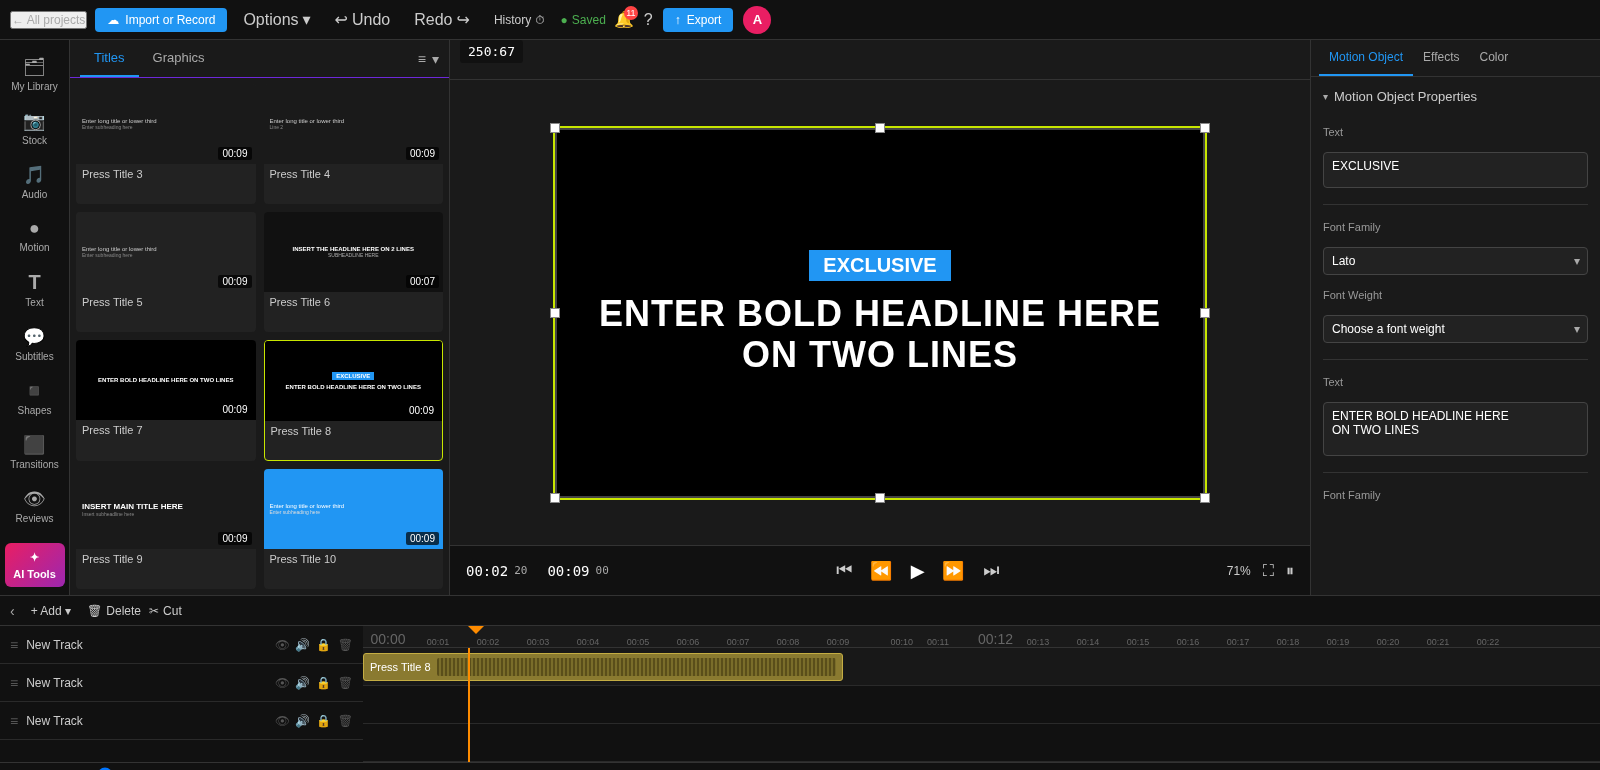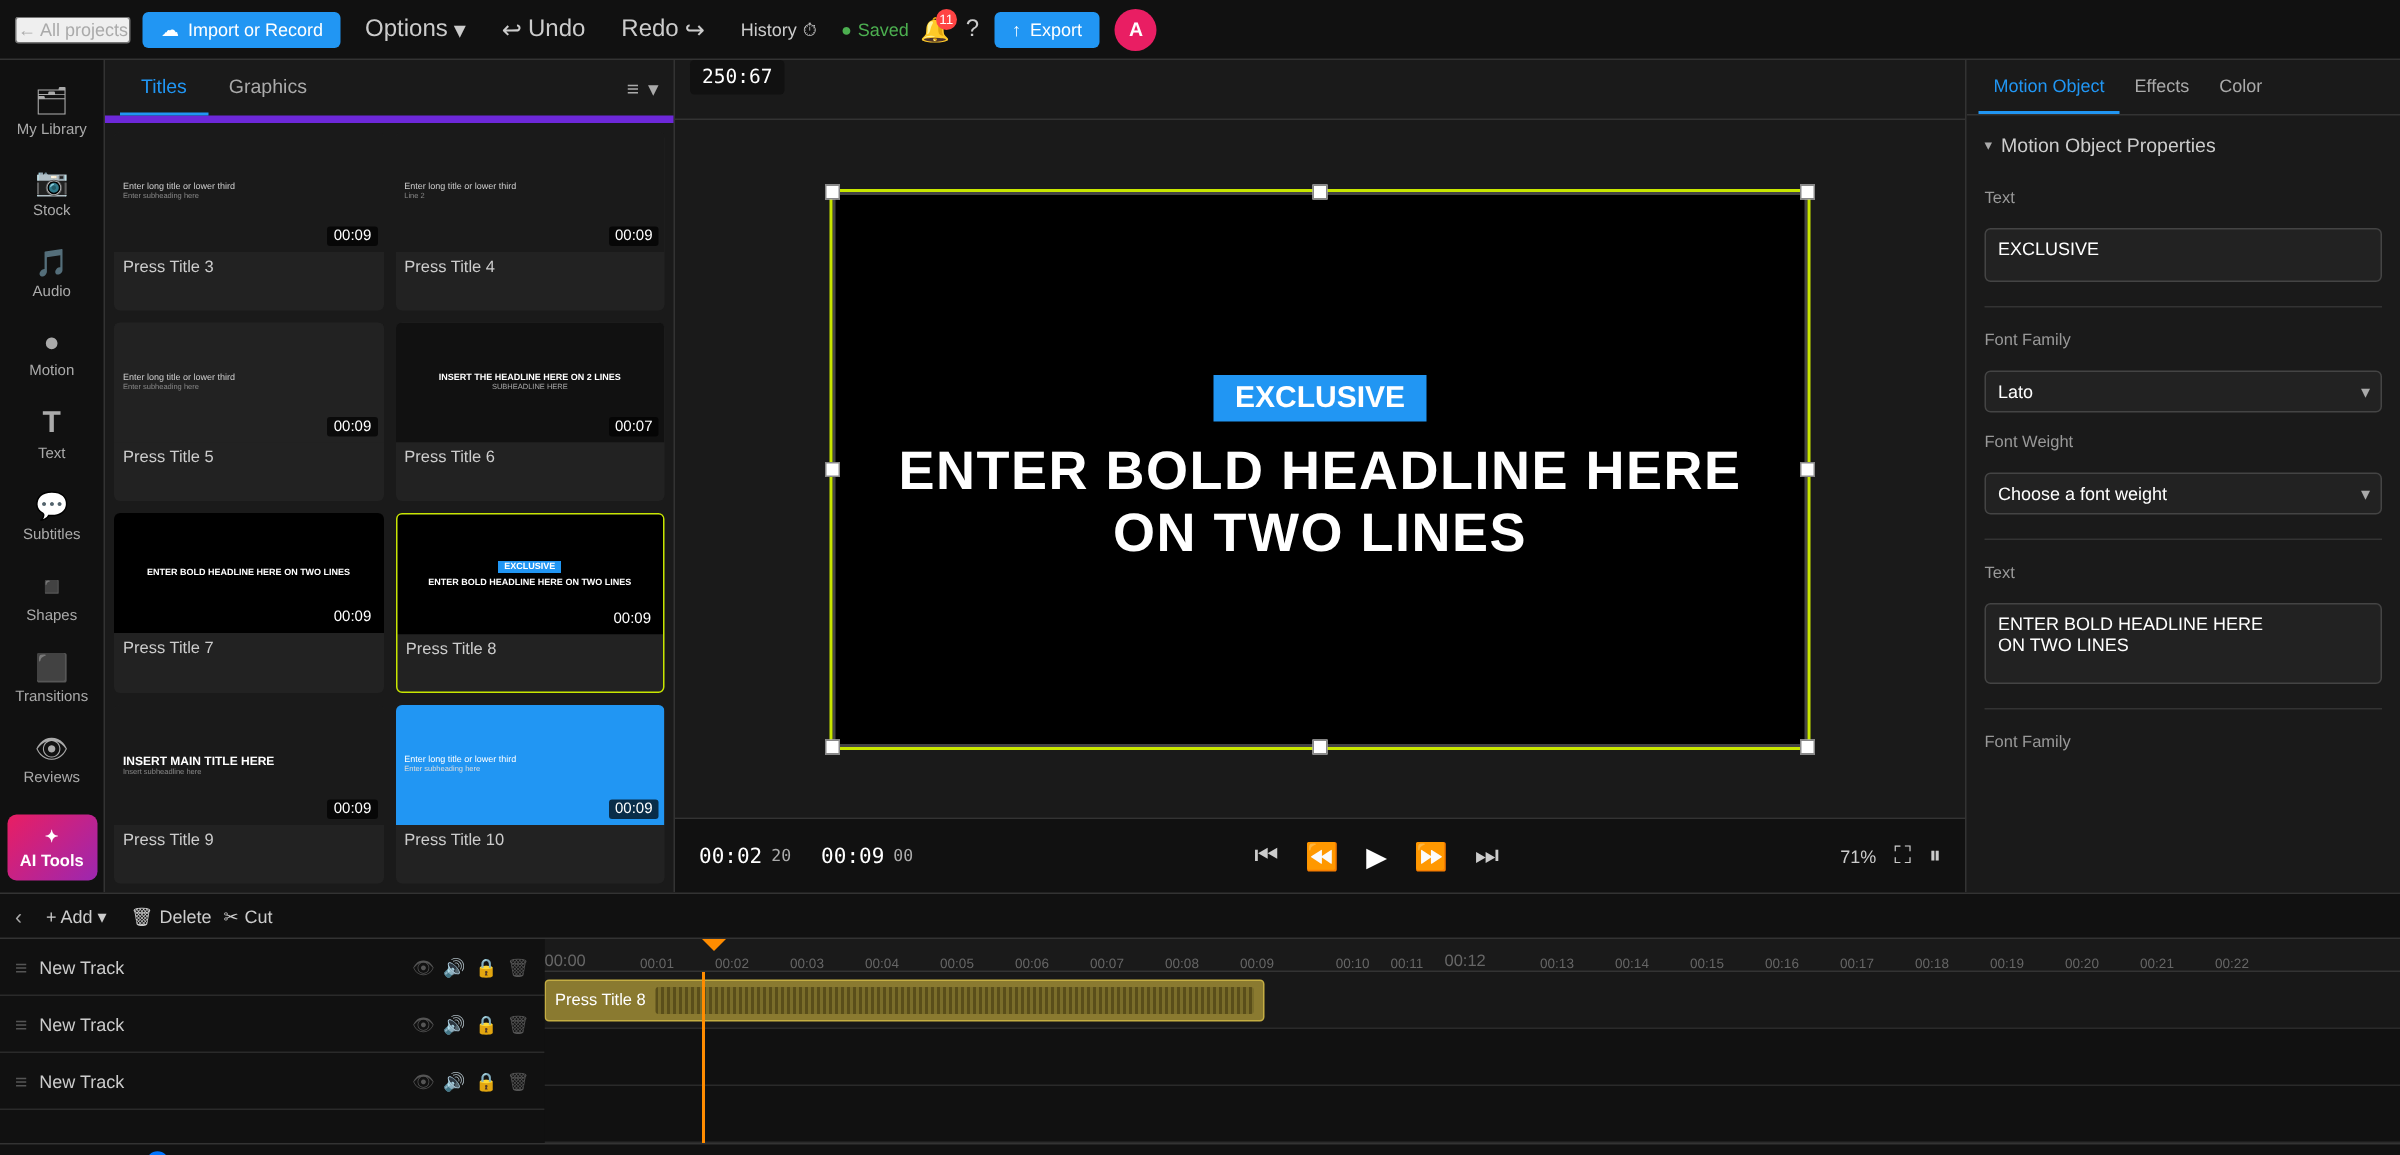--- a/index.html
+++ b/index.html
@@ -25,21 +25,21 @@
     
     .main-area { display: flex; flex: 1; overflow: hidden; }
 
     
     .left-sidebar { width: 70px; background: #111; border-right: 1px solid #333; display: flex; flex-direction: column; align-items: center; padding: 8px 0; gap: 2px; flex-shrink: 0; }
     .sidebar-item { display: flex; flex-direction: column; align-items: center; gap: 3px; padding: 8px 6px; border-radius: 6px; cursor: pointer; width: 60px; color: #aaa; font-size: 10px; }
     .sidebar-icon { font-size: 18px; }
 
     
     .panel { width: 380px; background: #1a1a1a; border-right: 1px solid #333; display: flex; flex-direction: column; flex-shrink: 0; }
-    .panel-tabs { display: flex; border-bottom: 5px solid #6d28d9; padding: 0 10px; }
+    .panel-tabs { display: flex; border-bottom: 1px solid #6d28d9; padding: 0 10px; }
     .panel-tab { padding: 10px 14px; font-size: 13px; cursor: pointer; color: #aaa; border-bottom: 2px solid transparent; }
     .panel-tab.active { color: #2196f3; border-bottom-color: #2196f3; }
     .panel-content { flex: 1; overflow-y: auto; padding: 6px; display: grid; grid-template-columns: 1fr 1fr; gap: 8px; }
     .template-card { background: #222; border-radius: 4px; overflow: hidden; cursor: pointer; position: relative; }
     .template-preview { width: 100%; height: 80px; background: #2a2a2a; display: flex; align-items: center; justify-content: center; overflow: hidden; position: relative; }
     .template-duration { position: absolute; bottom: 4px; right: 4px; background: rgba(0,0,0,0.7); color: #fff; font-size: 10px; padding: 1px 4px; border-radius: 2px; }
     .template-name { padding: 4px 6px; font-size: 11px; color: #ccc; }
     .canvas-toolbar { height: 40px; display: flex; align-items: flex-start; padding: 0 10px; background: #1a1a1a; border-bottom: 1px solid #333; }
     .timecode { background: #111; color: #fff; font-size: 13px; font-family: monospace; padding: 4px 8px; border-radius: 3px; }
     .canvas-wrapper { flex: 1; display: flex; align-items: center; justify-content: center; position: relative; overflow: hidden; }
@@ -465,33 +465,33 @@
           <button class="track-action-btn">🔒</button>
           <button class="track-action-btn">🗑</button>
         </div>
       </div>
     </div>
 
     <div style="flex:1;overflow-x:hidden;position:relative;">
 
       <div class="timeline-ruler" style="width:100%;position:relative;height:22px;background:#1a1a1a;border-bottom:1px solid #333;">
         <div style="display:flex;width:100%;height:100%;align-items:flex-end;">
-          <span style="font-size:11px;color:#666;width:50px;text-align:left;">00:00</span>
+          <span style="font-size:14px;color:#666;width:50px;text-align:center;">00:00</span>
           <span style="font-size:9px;color:#666;width:50px;text-align:center;">00:01</span>
           <span style="font-size:9px;color:#666;width:50px;text-align:center;">00:02</span>
           <span style="font-size:9px;color:#666;width:50px;text-align:center;">00:03</span>
           <span style="font-size:9px;color:#666;width:50px;text-align:center;">00:04</span>
           <span style="font-size:9px;color:#666;width:50px;text-align:center;">00:05</span>
           <span style="font-size:9px;color:#666;width:50px;text-align:center;">00:06</span>
           <span style="font-size:9px;color:#666;width:50px;text-align:center;">00:07</span>
           <span style="font-size:9px;color:#666;width:50px;text-align:center;">00:08</span>
           <span style="font-size:9px;color:#666;width:50px;text-align:center;">00:09</span>
           <span style="font-size:9px;color:#666;width:50px;text-align:right;">00:10</span>
           <span style="font-size:9px;color:#666;width:50px;text-align:center;">00:11</span>
-          <span style="font-size:11px;color:#666;width:50px;text-align:left;">00:12</span>
+          <span style="font-size:14px;color:#666;width:50px;text-align:right;">00:12</span>
           <span style="font-size:9px;color:#666;width:50px;text-align:center;">00:13</span>
           <span style="font-size:9px;color:#666;width:50px;text-align:center;">00:14</span>
           <span style="font-size:9px;color:#666;width:50px;text-align:center;">00:15</span>
           <span style="font-size:9px;color:#666;width:50px;text-align:center;">00:16</span>
           <span style="font-size:9px;color:#666;width:50px;text-align:center;">00:17</span>
           <span style="font-size:9px;color:#666;width:50px;text-align:center;">00:18</span>
           <span style="font-size:9px;color:#666;width:50px;text-align:center;">00:19</span>
           <span style="font-size:9px;color:#666;width:50px;text-align:center;">00:20</span>
           <span style="font-size:9px;color:#666;width:50px;text-align:center;">00:21</span>
           <span style="font-size:9px;color:#666;width:50px;text-align:center;">00:22</span>

